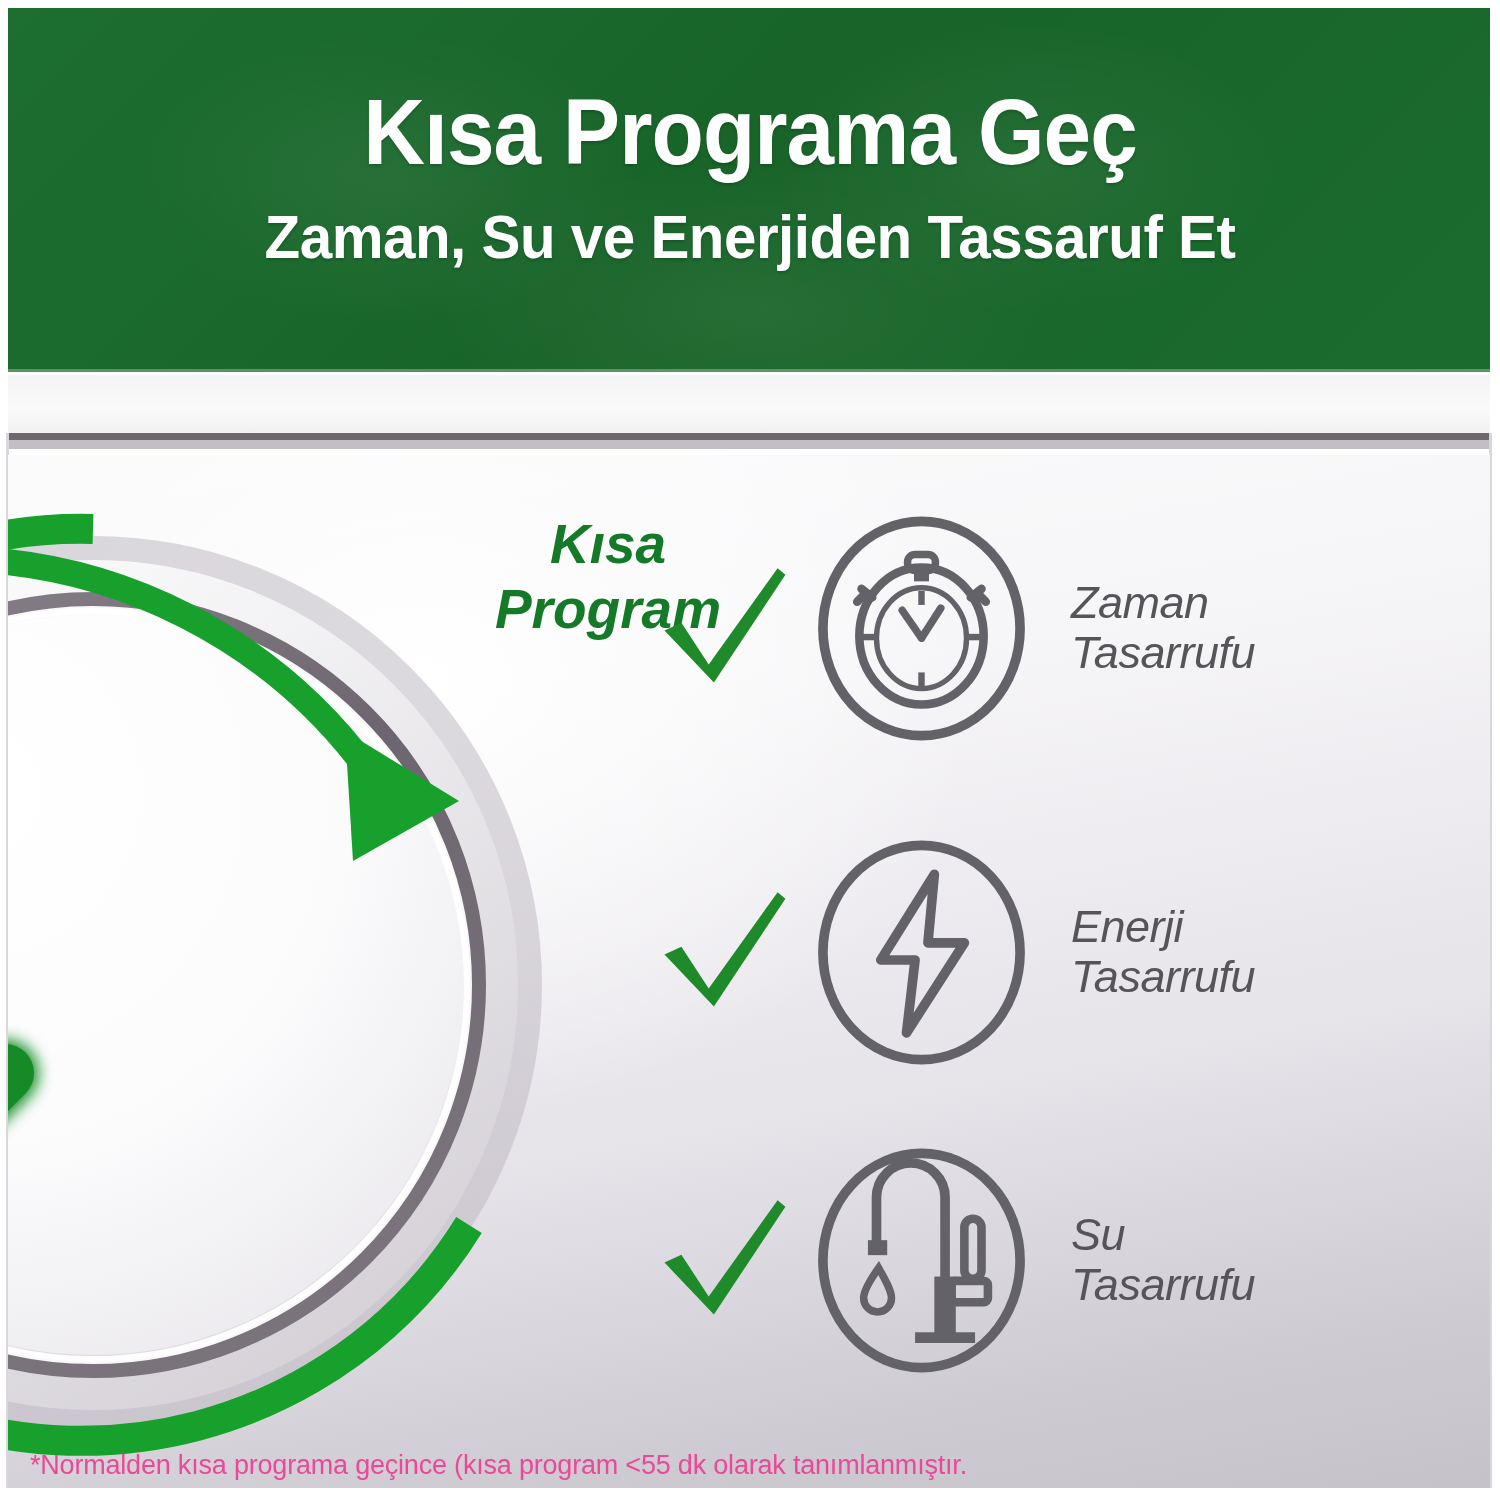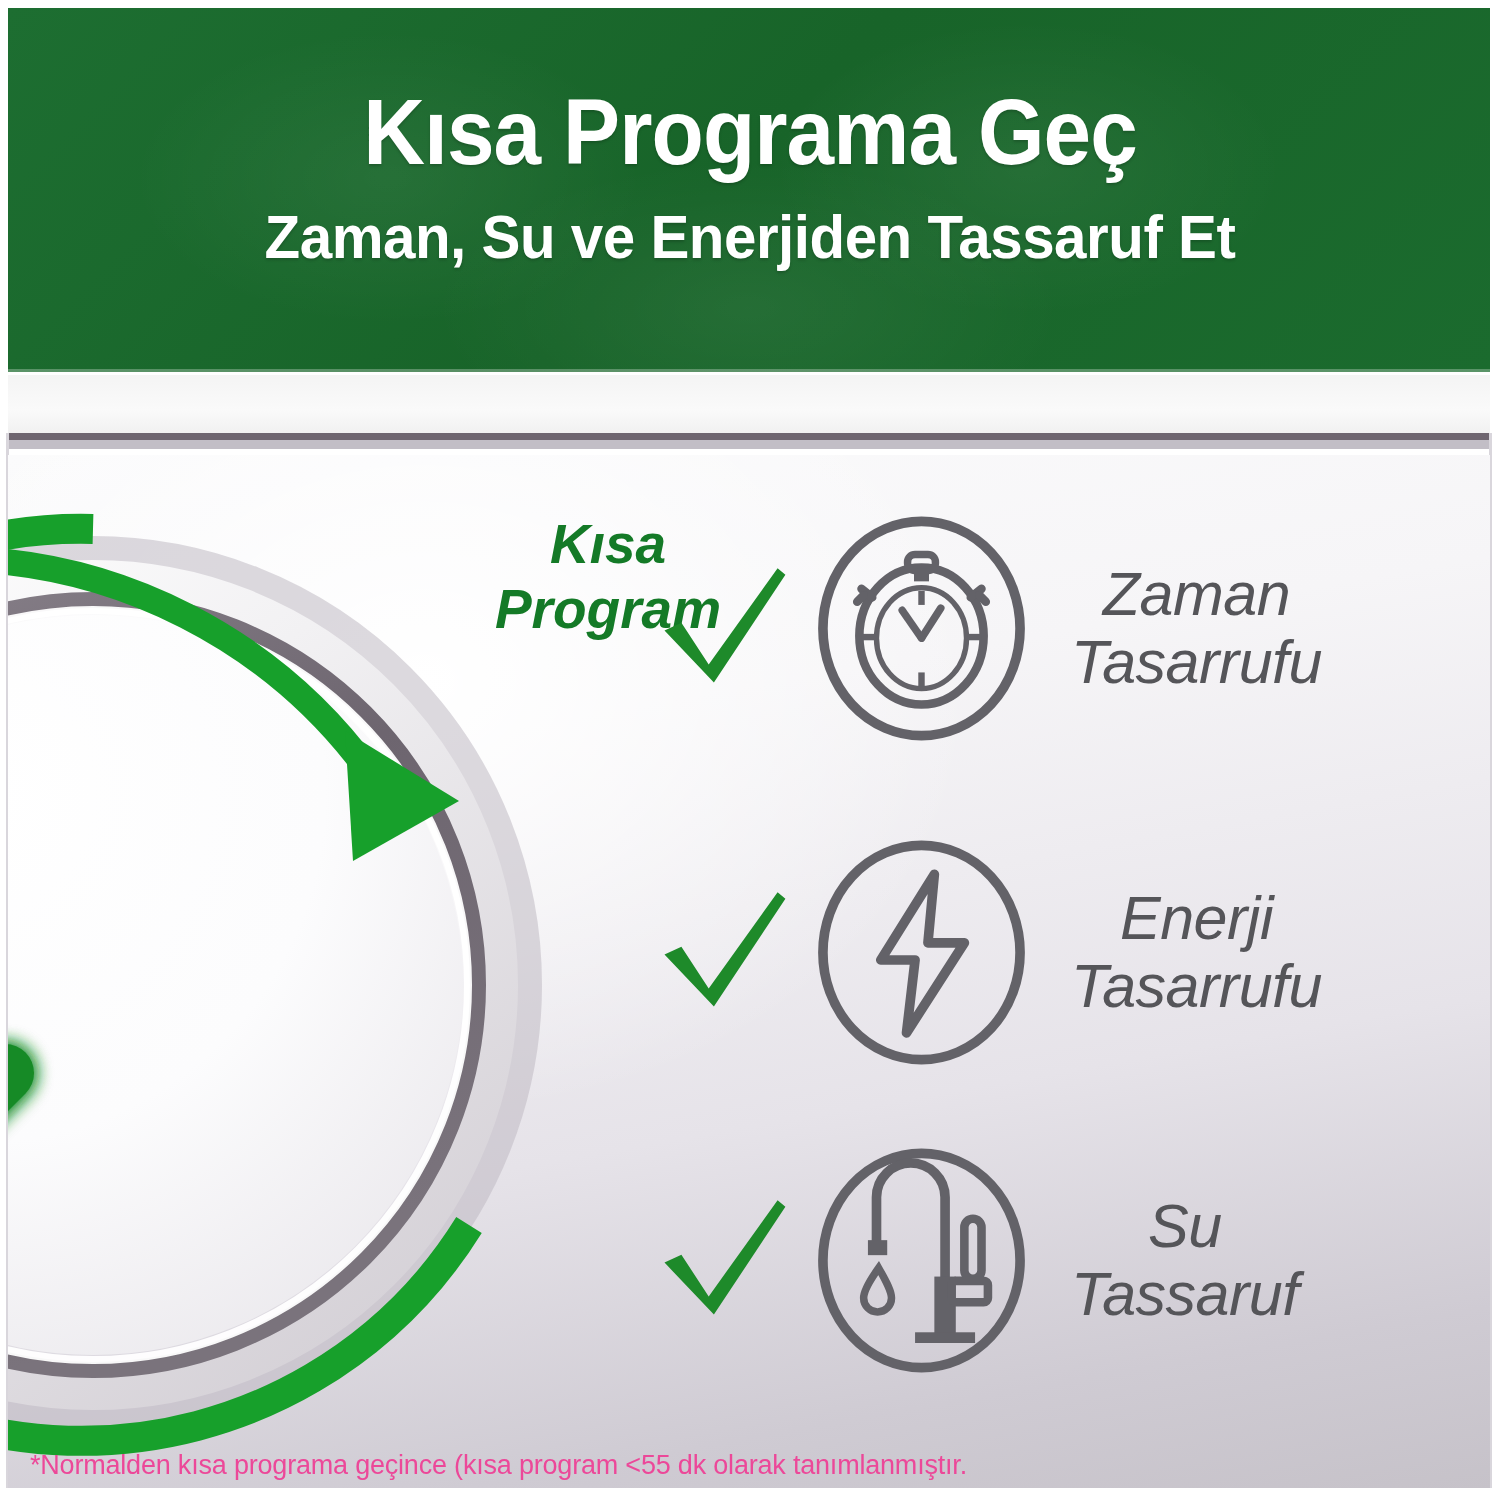--- a/index.html
+++ b/index.html
@@ -141,27 +141,26 @@
     flex:0 0 215px;
     margin-right:42px;
     display:flex;
     align-items:center;
     justify-content:center;
   }
   .icon-circle svg{ display:block; width:215px; height:225px; overflow:visible;}
 
   .feature-label{
     color:#555559;
-    font-size:61px;
+    font-size:45px;
     line-height:1.12;
     font-style:italic;
     font-weight:normal;
     letter-spacing:-0.5px;
     white-space:pre-line;
-    text-align:center;
   }
 
   
   .dial-caption{
     position:absolute;
     left:470px; top:57px;
     width:260px;
     color:#147a27;
     font-size:55px;
     line-height:1.18;
@@ -342,19 +341,19 @@
             <rect x="112" y="120" width="20" height="56" fill="#636268"></rect>
 
             <rect x="94" y="172" width="56" height="10" fill="#636268"></rect>
 
             <rect x="140" y="66" width="16" height="56" rx="8" fill="none" stroke="#636268" stroke-width="8"></rect>
             <rect x="128" y="124" width="34" height="20" rx="4" fill="none" stroke="#636268" stroke-width="8"></rect>
           </svg>
         </span>
 
         <span class="feature-label">Su
-Tassaruf</span>
+Tasarrufu</span>
       </div>
     </div>
   </div>
 
   <div class="footnote">*Normalden kısa programa geçince (kısa program &lt;55 dk olarak tanımlanmıştır.</div>
 </div>
 
 </body></html>

